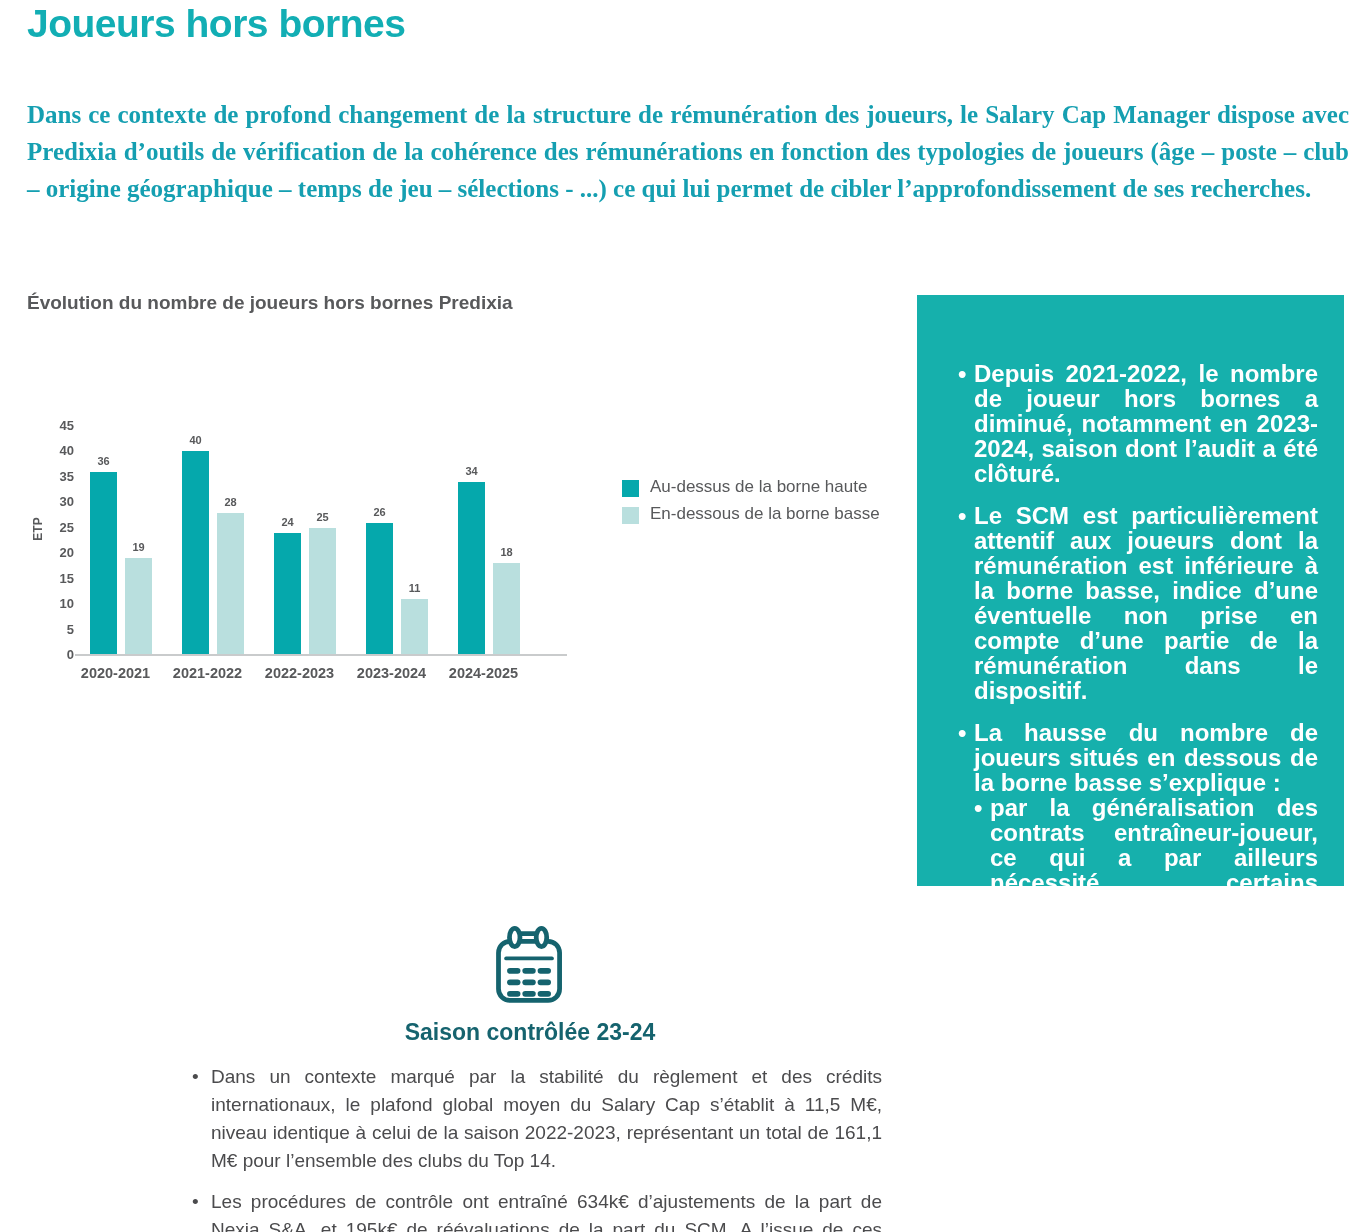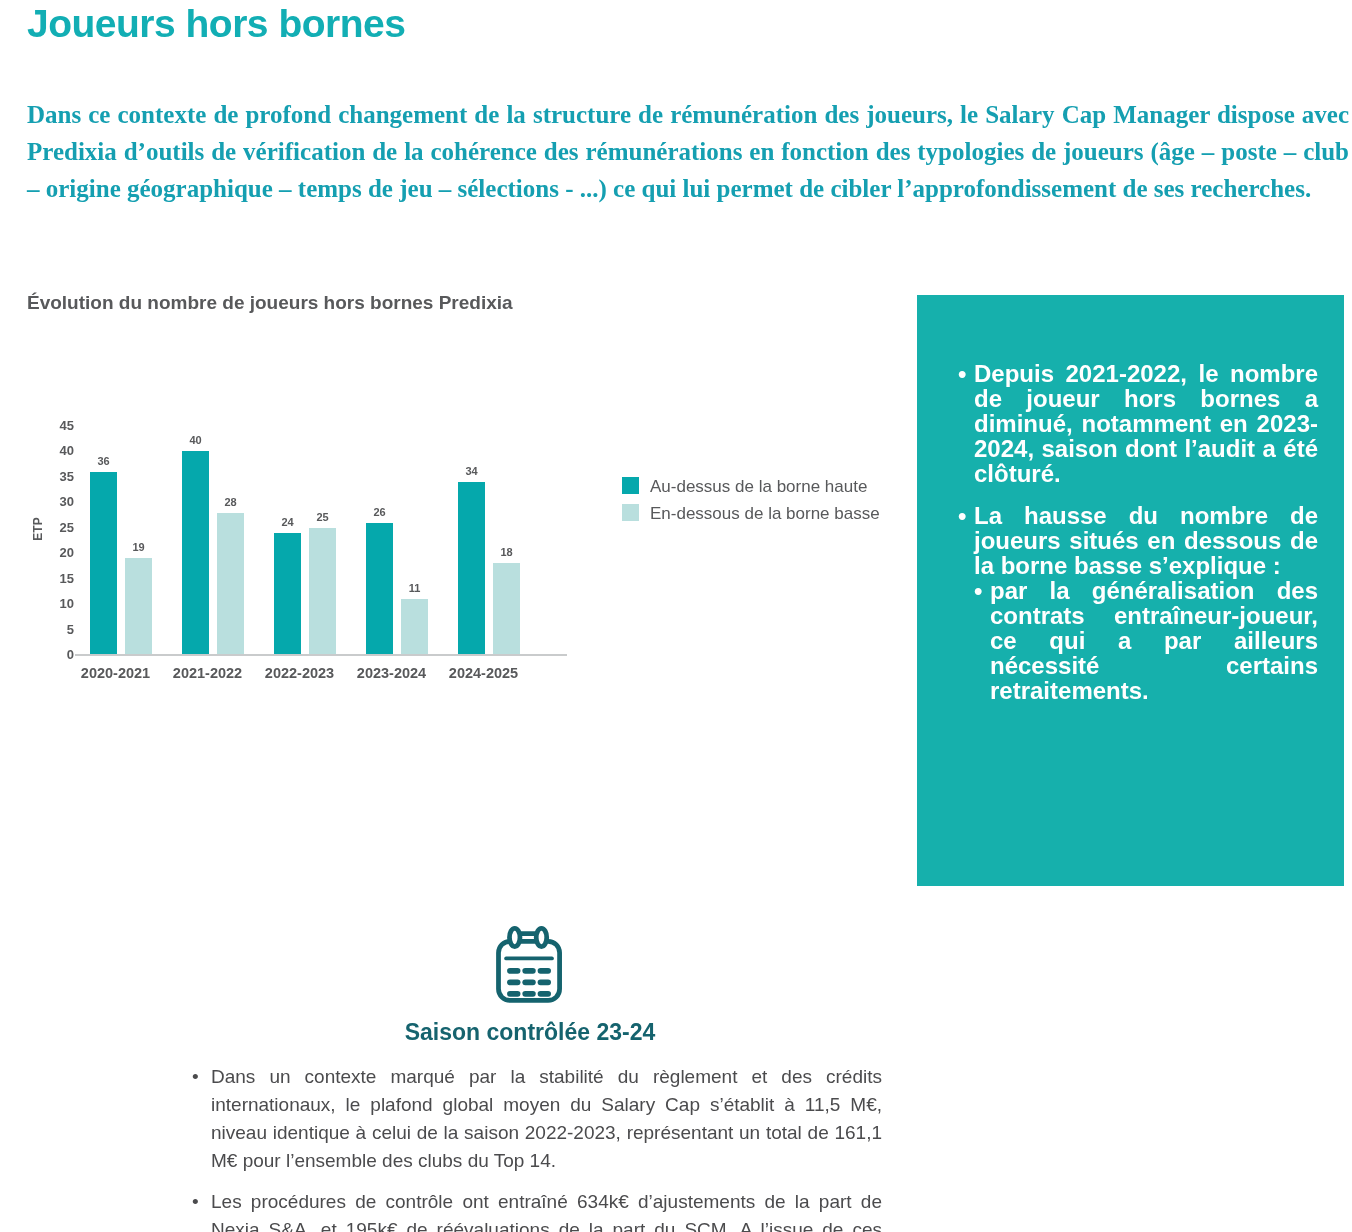--- a/index.html
+++ b/index.html
@@ -51,21 +51,21 @@
   .axis-line{position:absolute;left:75px;top:654px;width:492px;height:2px;background:var(--axis);}
   .group{flex:1;position:relative;display:flex;align-items:flex-end;justify-content:center;gap:8px;}
   .barwrap{display:flex;flex-direction:column;align-items:center;justify-content:flex-end;}
   .barval{font-size:11px;font-weight:700;color:var(--gray);margin-bottom:5px;}
   .bar{width:27px;}
   .cat{
     position:absolute;left:0;right:11px;top:245px;text-align:center;
     font-size:14.5px;font-weight:700;color:var(--gray);
   }
   .legend{position:absolute;left:622px;top:477px;display:flex;flex-direction:column;gap:7px;}
-  .legend-row{display:flex;align-items:flex-start;gap:11px;}
+  .legend-row{display:flex;align-items:flex-end;gap:11px;}
   .swatch{width:17px;height:17px;flex:0 0 auto;}
   .legend-label{font-size:17px;color:var(--gray);}
   
   .highlight{
     position:absolute;left:917px;top:295px;width:427px;height:591px;
     background:var(--box-bg);color:#ffffff;
     padding:66px 26px 4px 41px;
     font-size:24px;font-weight:700;line-height:25px;text-align:justify;
   }
   .highlight ul{list-style:none;margin:0;padding:0;}
@@ -175,20 +175,21 @@
   </div>
   <div class="legend-row">
     <span class="swatch" style="background: rgb(185, 223, 222);"></span>
     <span class="legend-label">En-dessous de la borne basse</span>
   </div>
 </div>
 
 <aside class="highlight">
   <ul>
     <li><span>Depuis 2021-2022, le nombre de joueur hors bornes a diminué, notamment en 2023-2024, saison dont l’audit a été clôturé.</span></li>
+    <li><span>Le SCM est particulièrement attentif aux joueurs dont la rémunération est inférieure à la borne basse, indice d’une éventuelle non prise en compte d’une partie de la rémunération dans le dispositif.</span></li>
     <li><span>La hausse du nombre de joueurs situés en dessous de la borne basse s’explique :</span>
       <ul>
         <li><span>par la généralisation des contrats entraîneur-joueur, ce qui a par ailleurs nécessité certains retraitements.</span></li>
       </ul>
     </li>
   </ul>
 </aside>
 
 <section class="season">
   <svg class="cal-icon" width="84" height="86" viewBox="0 0 88 90" fill="none" stroke="#15636e" stroke-width="5" stroke-linecap="round">

